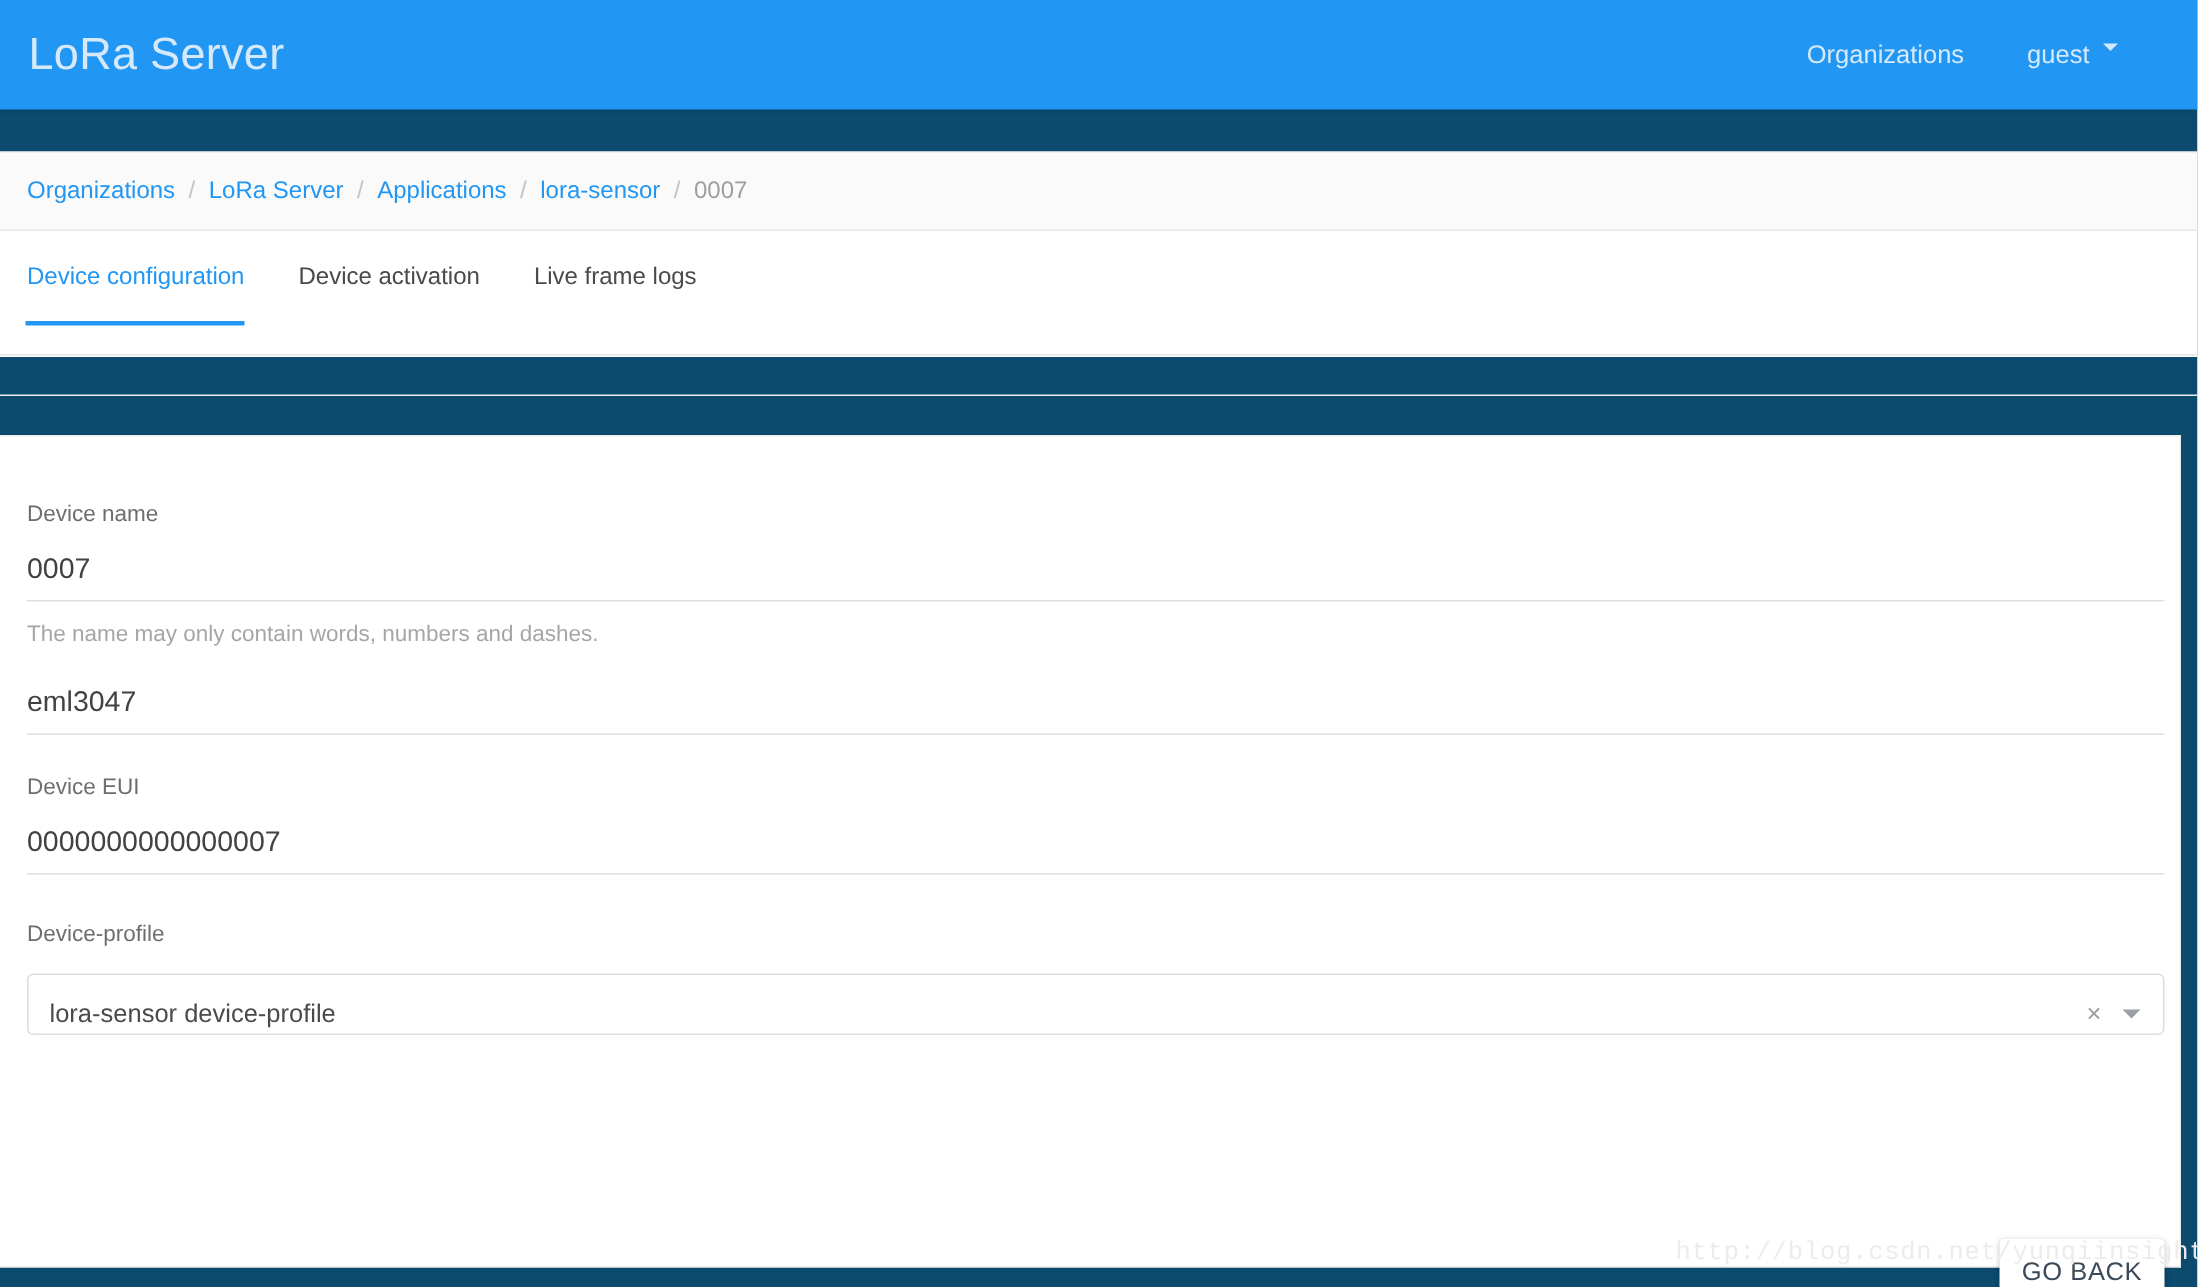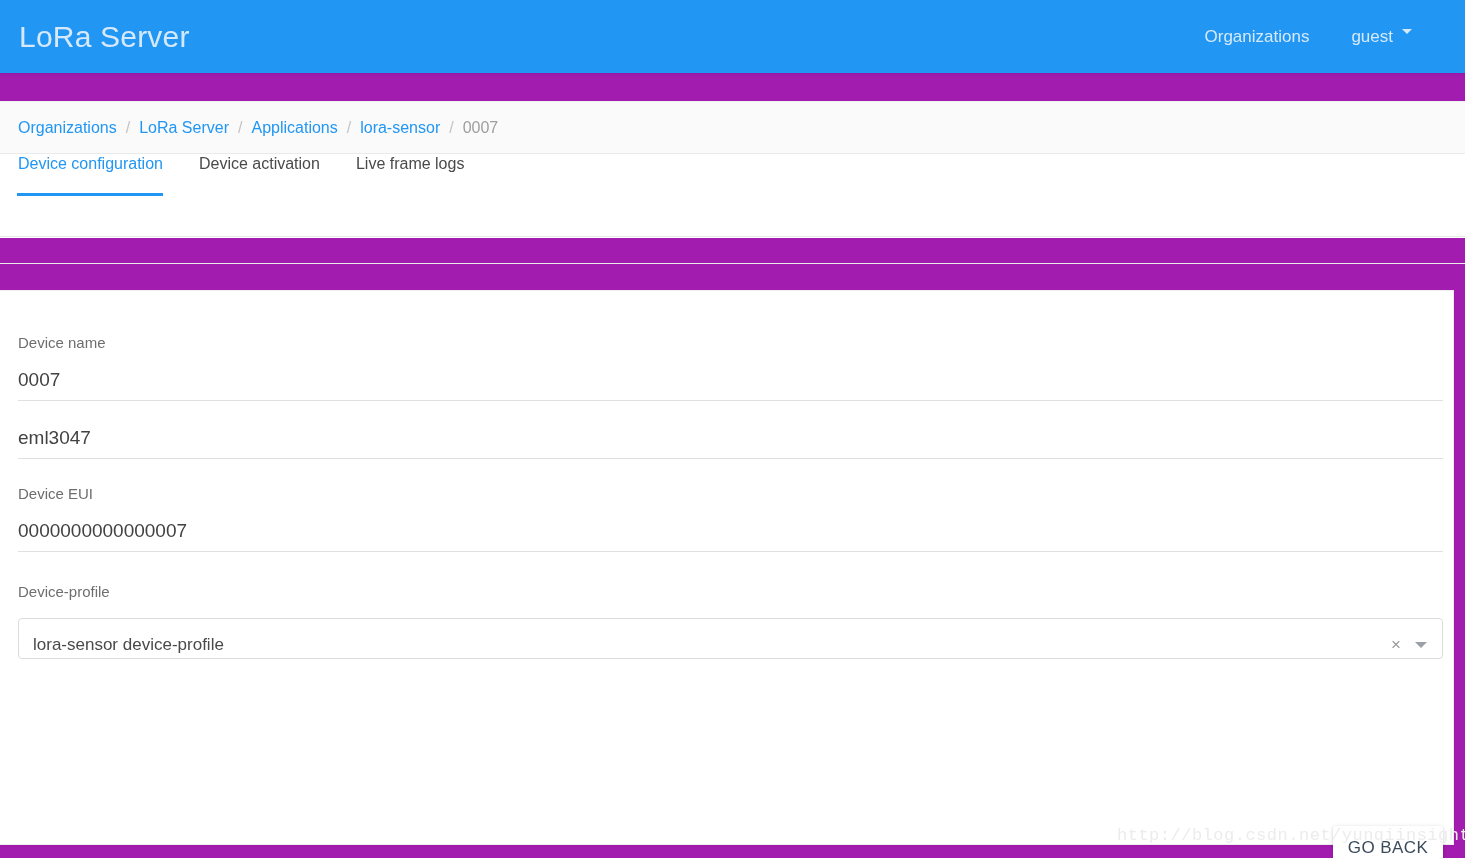--- a/index.html
+++ b/index.html
@@ -9,21 +9,21 @@
     height: 858px;
     background: #ffffff;
     font-family: "Liberation Sans", sans-serif;
     overflow: hidden;
   }
 
   #app {
     position: relative;
     width: 1465px;
     height: 858px;
-    background: #a21caf;
+    background: #0c4a6e;
   }
 
   
   .appbar {
     position: absolute;
     top: 0; left: 0;
     width: 1465px;
     height: 73px;
     background: #2196f3;
     display: flex;
@@ -96,21 +96,21 @@
   }
 
   
   .tabs {
     position: absolute;
     top: 154px; left: 0;
     width: 1465px;
     height: 84px;
     background: #ffffff;
     display: flex;
-    align-items: flex-start;
+    align-items: center;
     padding-left: 17px;
   }
   .tab {
     font-size: 16px;
     color: #4a4a4a;
     padding: 0 18px 22px 0;
     margin-right: 18px;
     cursor: pointer;
     position: relative;
     line-height: 20px;
@@ -283,20 +283,21 @@
     <div class="tab">Live frame logs</div>
   </div>
   <div class="tabs-divider"></div>
   <div class="tabs-divider2"></div>
 
   <div class="card">
 
     <div class="field">
       <div class="field-label">Device name</div>
       <div class="field-value" placeholder="">0007</div>
+      <div class="field-help">The name may only contain words, numbers and dashes.</div>
     </div>
 
     <div class="field field-gap-1">
       <div class="field-value" placeholder="">eml3047</div>
     </div>
 
     <div class="field field-gap-2">
       <div class="field-label">Device EUI</div>
       <div class="field-value" placeholder="">0000000000000007</div>
     </div>

